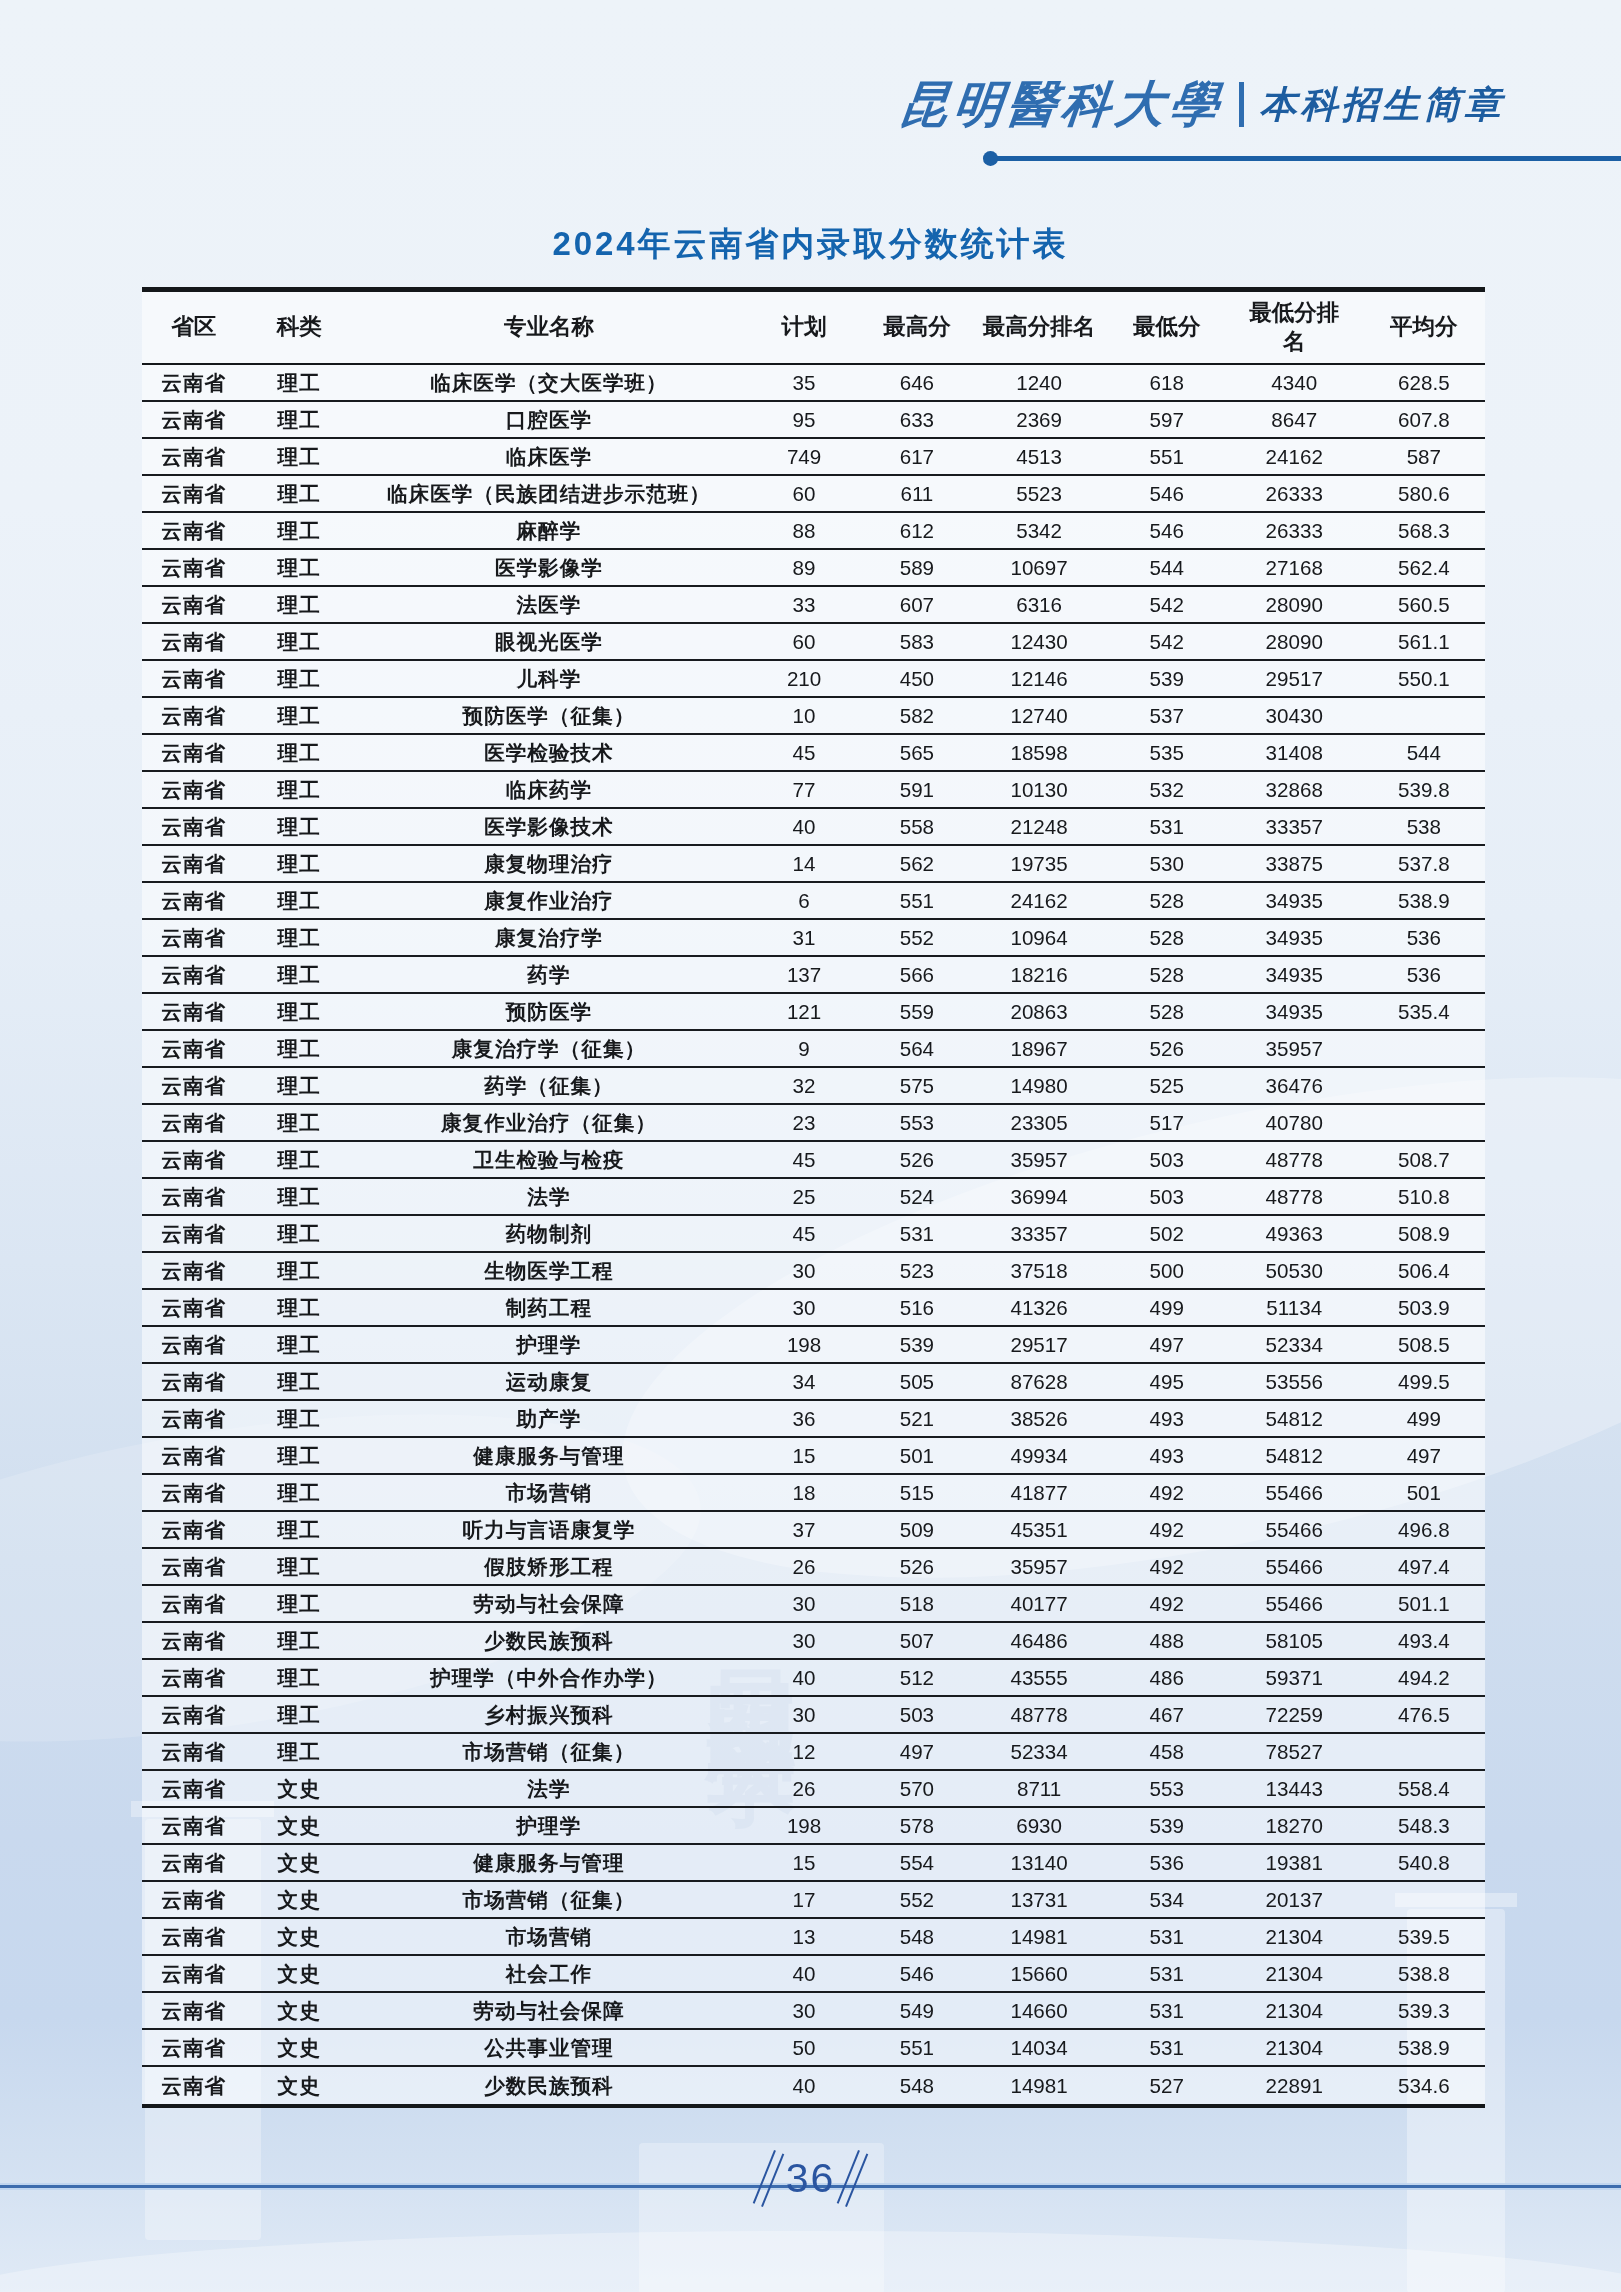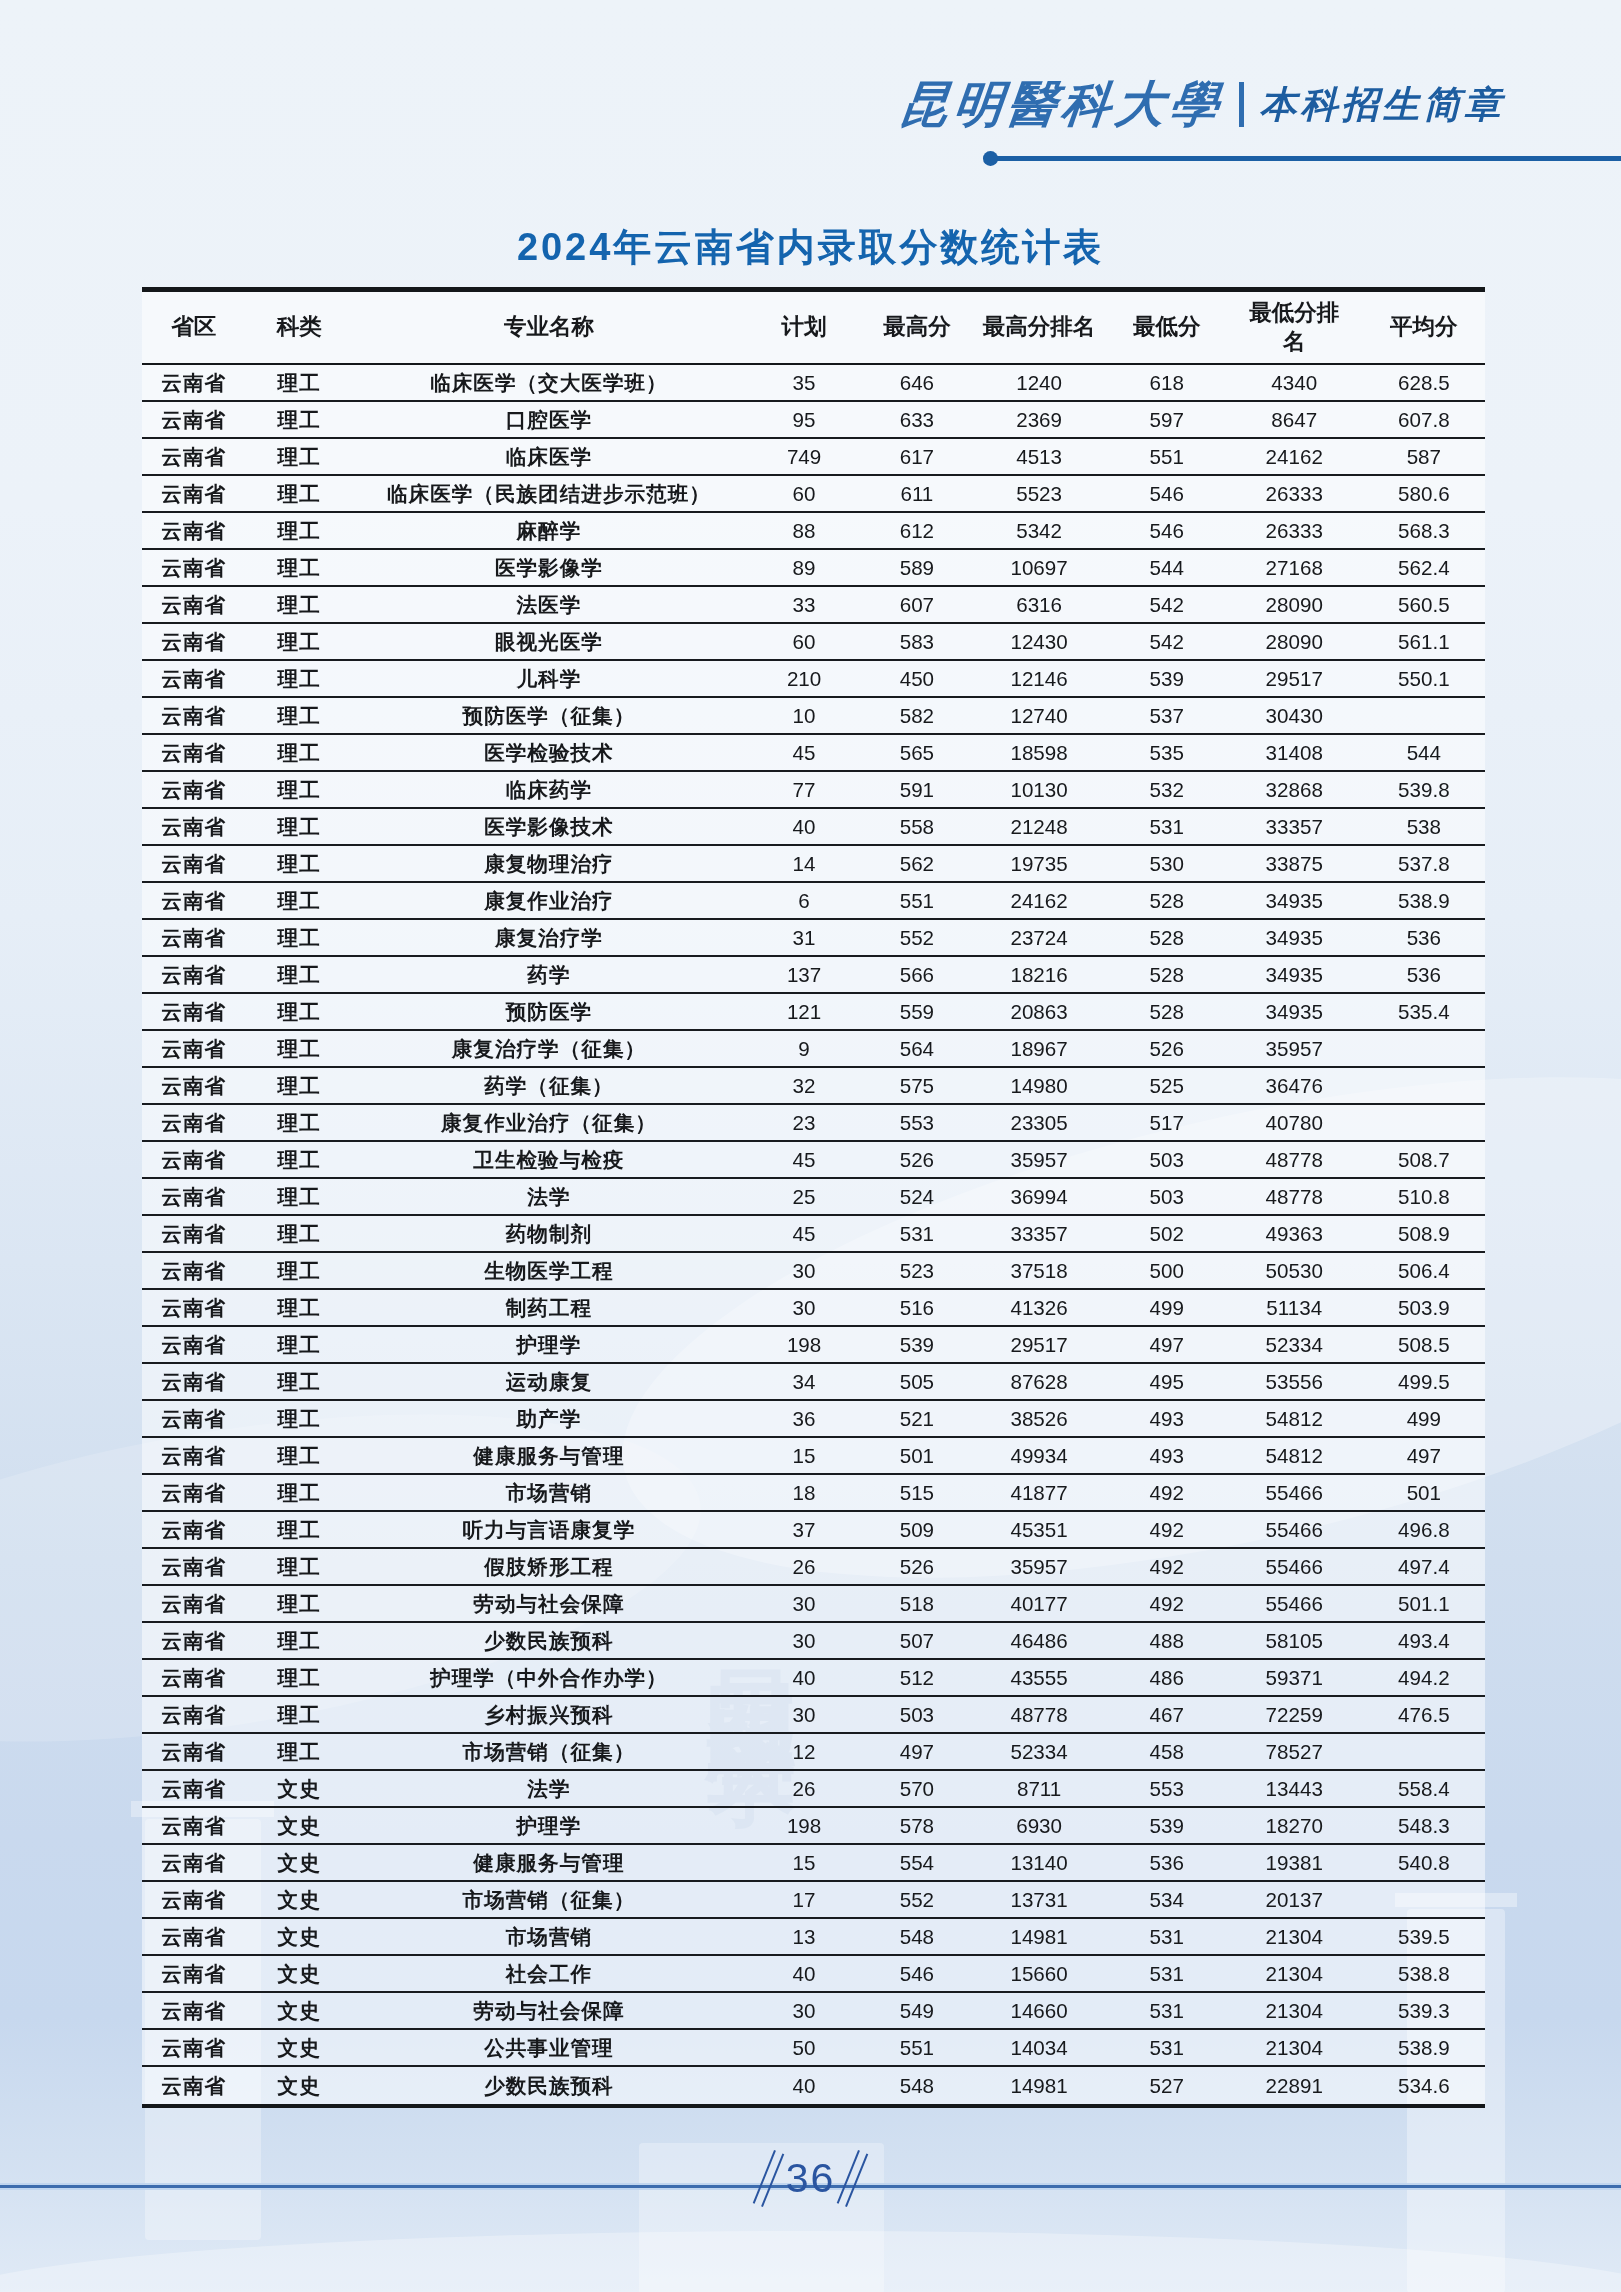--- a/index.html
+++ b/index.html
@@ -43,21 +43,21 @@
   .brand .bar{width:4.9px;height:45px;background:#2f6db0;}
   .brand .brochure{
     font-family:"DejaVu Serif", serif;font-weight:bold;
     font-size:37px;color:#1d5da0;letter-spacing:3.9px;line-height:1;font-style:italic;
   }
   .header-rule{position:absolute;top:156px;left:992px;right:0;height:4.9px;background:#1b5fa5;z-index:3;}
   .header-rule .dot{position:absolute;left:-8.8px;top:-4.9px;width:14.7px;height:14.7px;border-radius:50%;background:#1b5fa5;}
   
   .title{
     position:absolute;top:222px;left:0;width:100%;z-index:3;
-    text-align:center;font-size:38px;font-weight:bold;color:#1464ae;letter-spacing:2.9px;
+    text-align:center;font-size:33px;font-weight:bold;color:#1464ae;letter-spacing:2.9px;
   }
   
   .table{
     position:absolute;left:142px;top:287px;width:1343px;z-index:2;
     border-top:5.9px solid #14171a;border-bottom:4.9px solid #14171a;
     color:#17191c;
   }
   .thead{display:flex;height:71px;border-bottom:2px solid #14171a;background:rgba(255,255,255,0.50);}
   .th{display:flex;align-items:center;justify-content:center;font-size:22.5px;font-weight:bold;text-align:center;line-height:1.25;}
   .th .wrapblock{display:inline-block;width:96px;}
@@ -296,21 +296,21 @@
       <span class="td c7">34935</span>
       <span class="td c8">538.9</span>
     </div>
 
     <div class="tr">
       <span class="td cjk c0">云南省</span>
       <span class="td cjk c1">理工</span>
       <span class="td cjk c2">康复治疗学</span>
       <span class="td c3">31</span>
       <span class="td c4">552</span>
-      <span class="td c5">23724</span>
+      <span class="td c5">10964</span>
       <span class="td c6">528</span>
       <span class="td c7">34935</span>
       <span class="td c8">536</span>
     </div>
 
     <div class="tr">
       <span class="td cjk c0">云南省</span>
       <span class="td cjk c1">理工</span>
       <span class="td cjk c2">药学</span>
       <span class="td c3">137</span>

